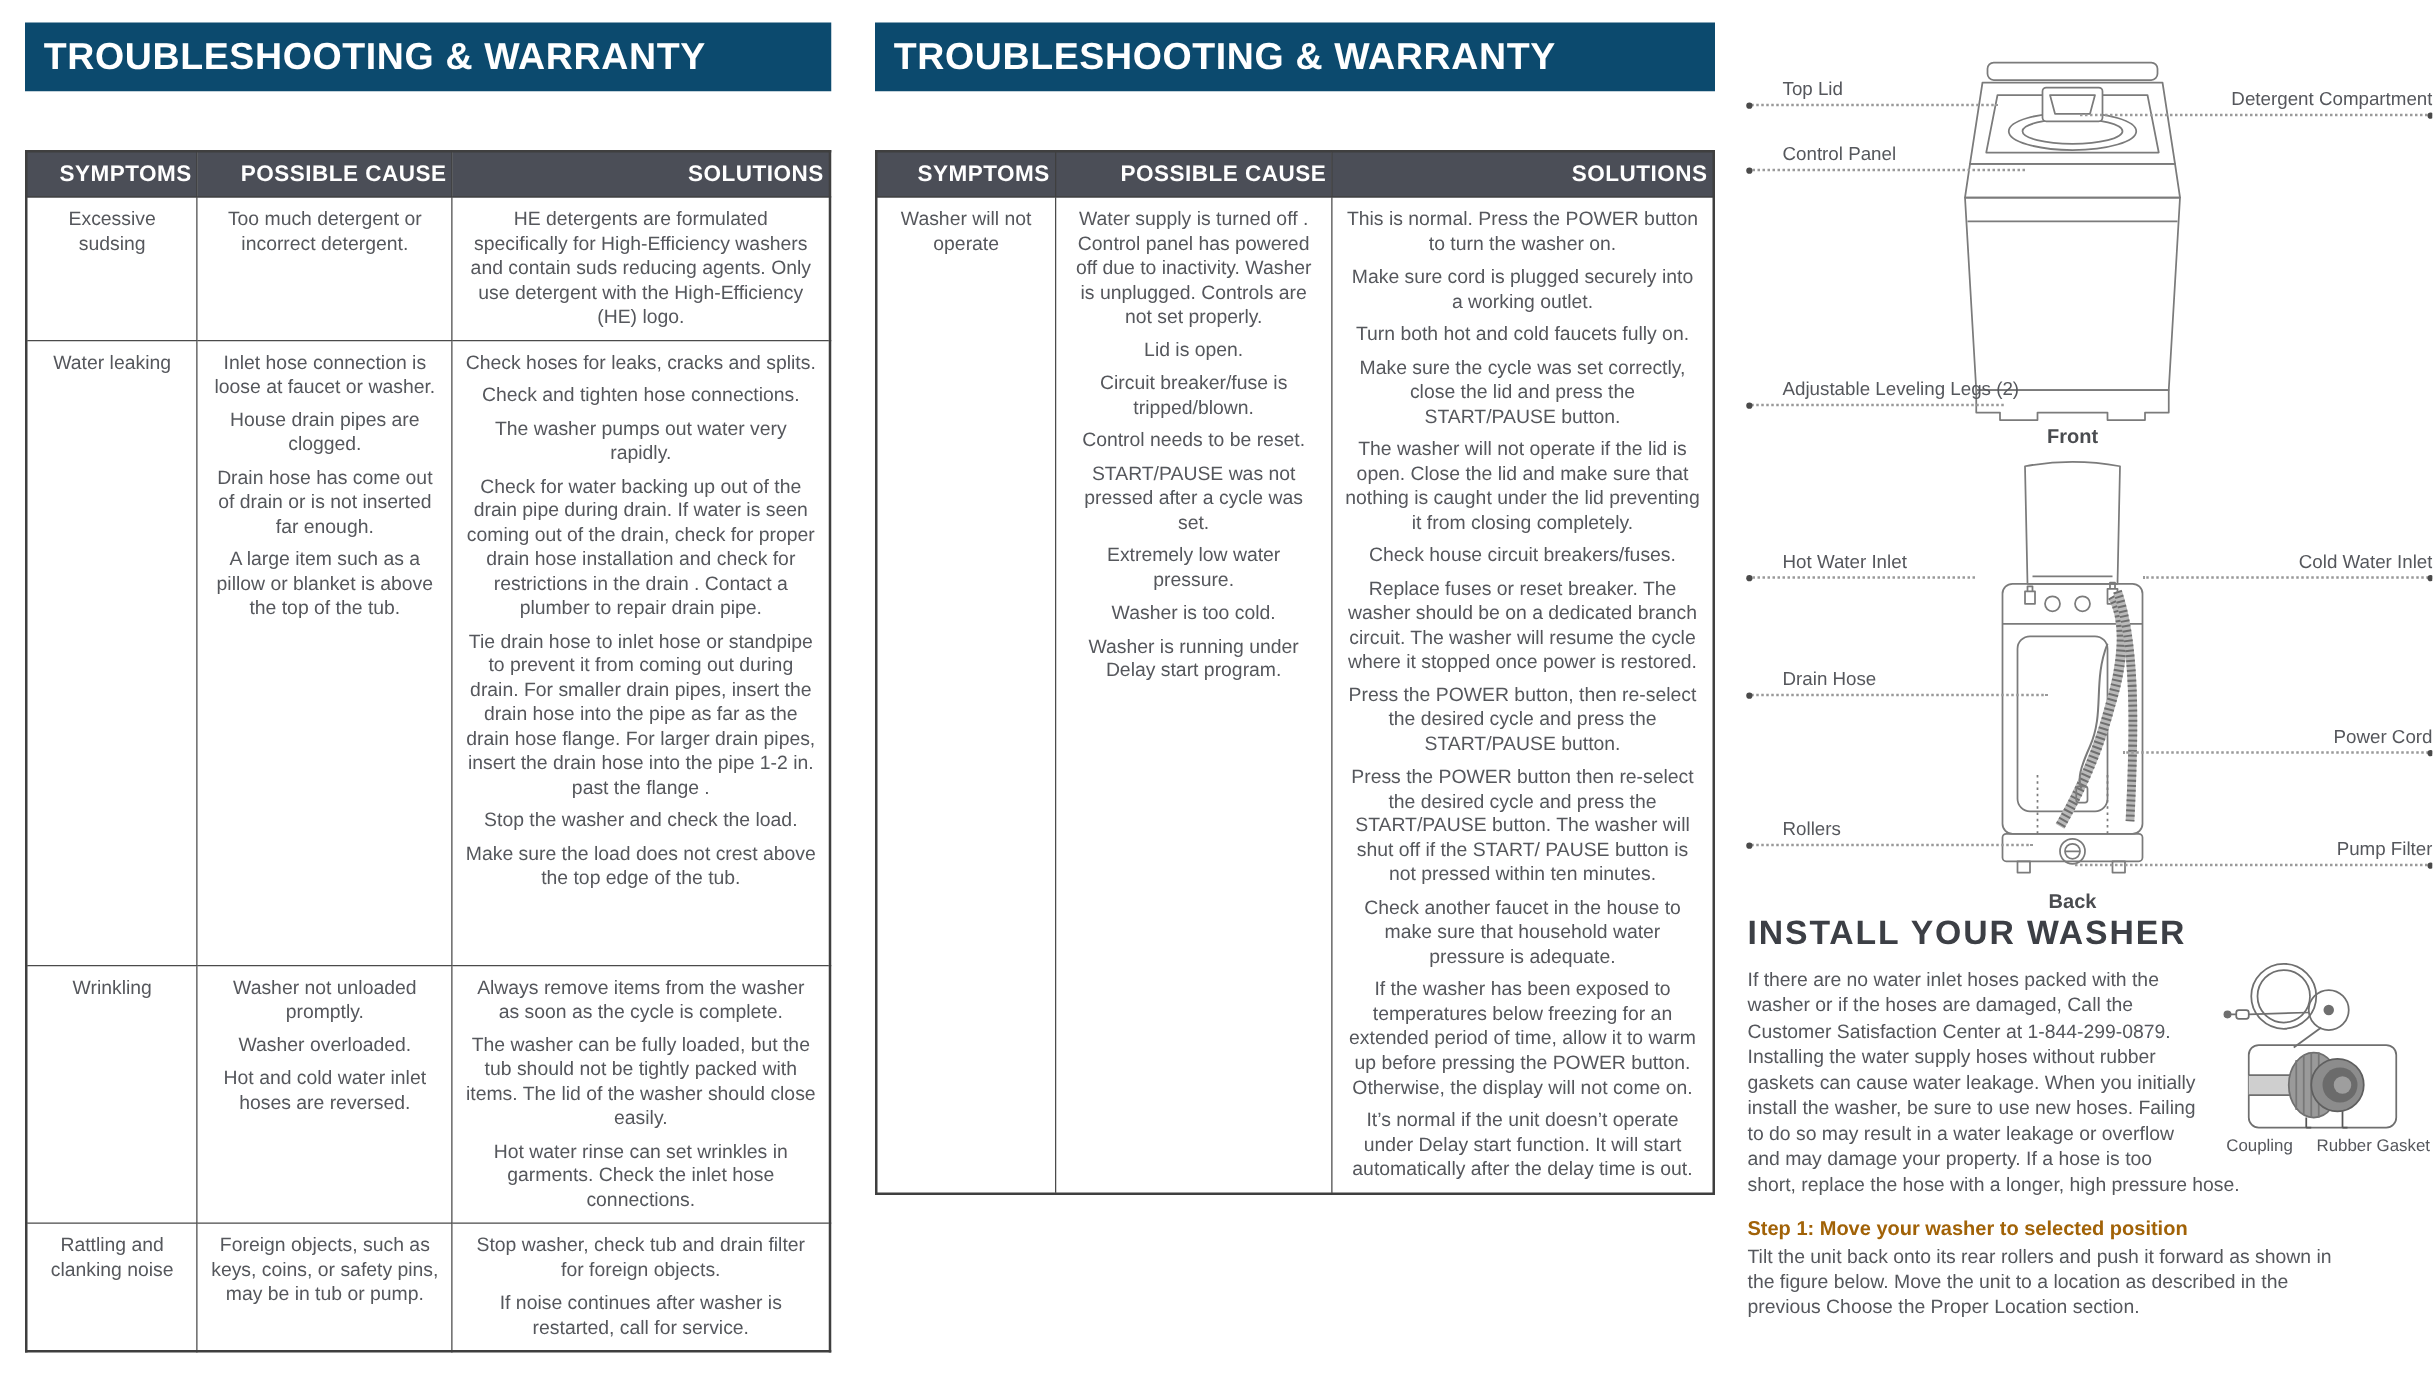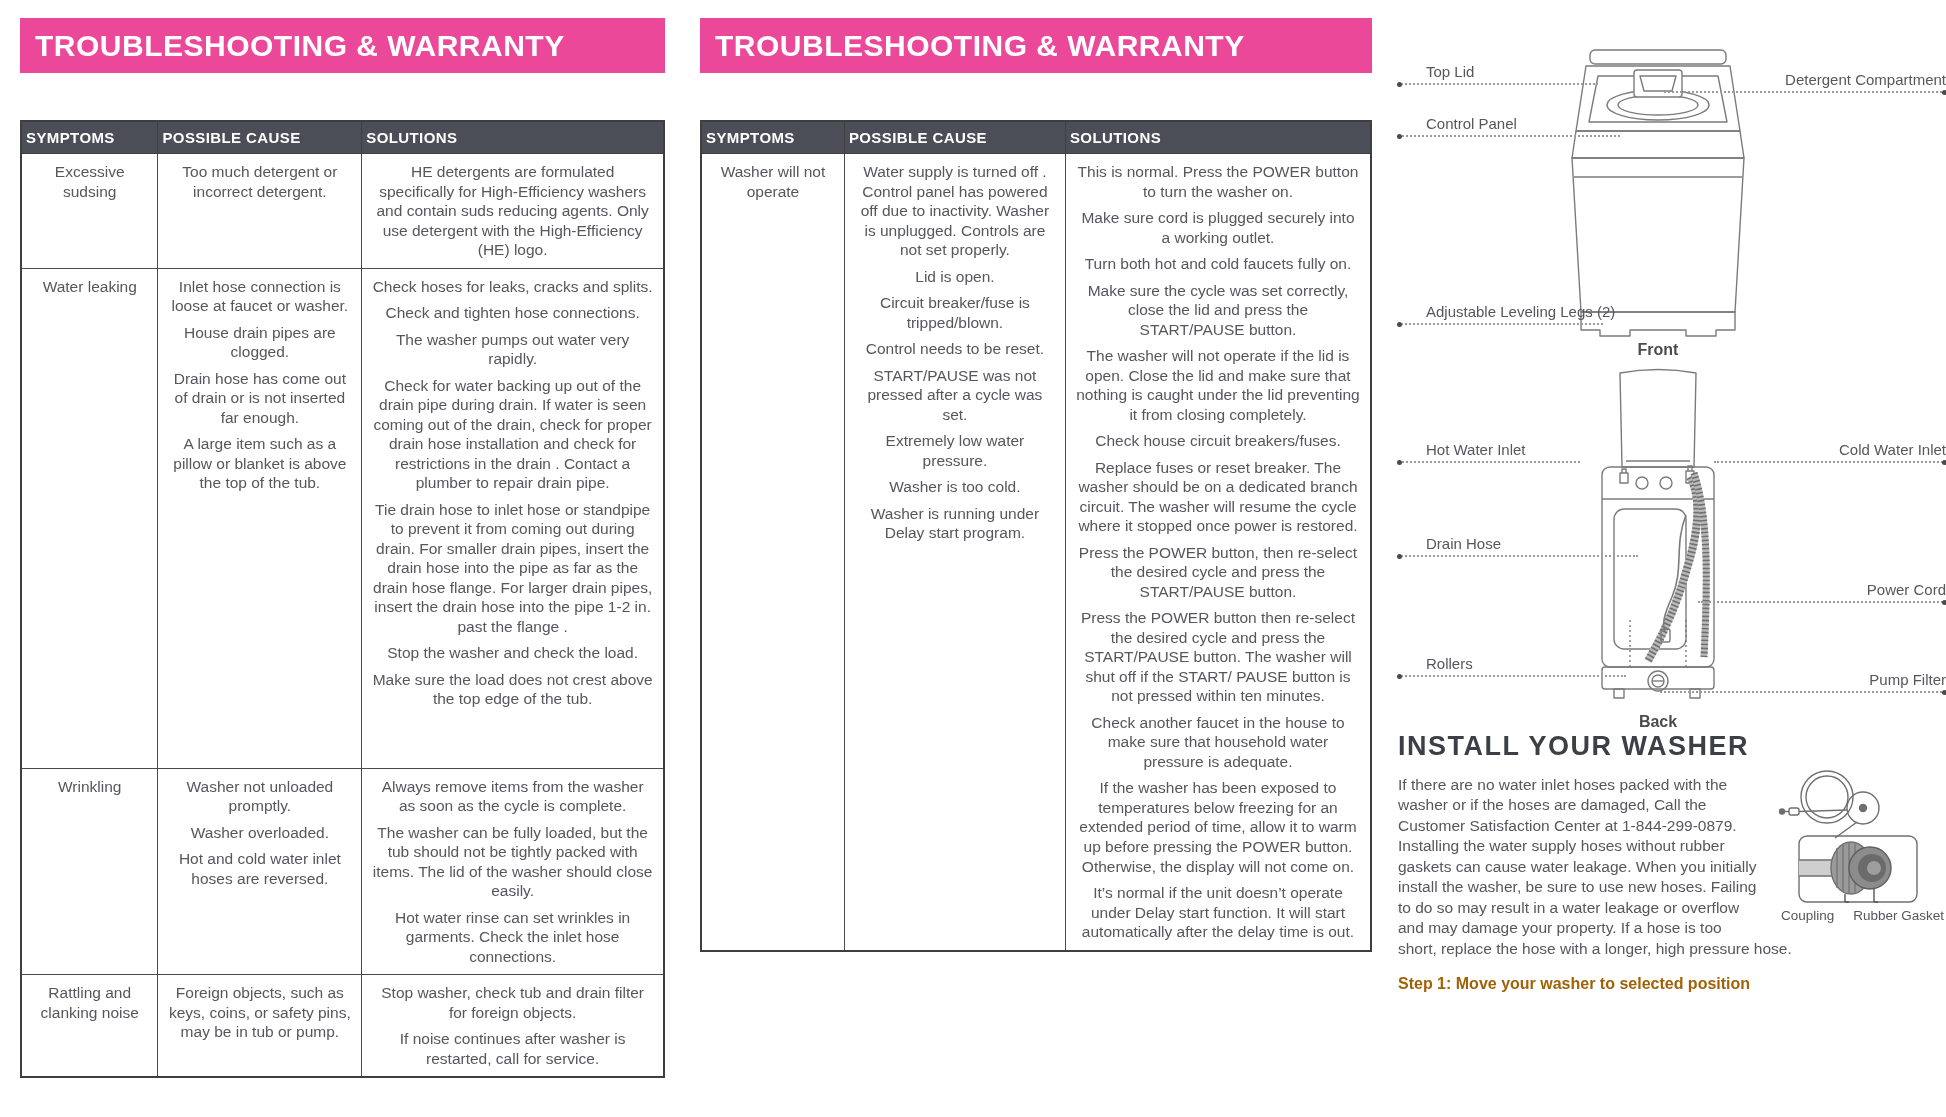--- a/index.html
+++ b/index.html
@@ -3,32 +3,32 @@
 <meta charset="utf-8">
 <style>
   * { box-sizing: border-box; margin: 0; padding: 0; }
   html,body { background:#ffffff; }
   .page {
     position: relative; width: 1946px; height: 1117px; overflow: hidden;
     background: #fff; font-family: "Liberation Sans", sans-serif; color: #55575c;
   }
   
   .banner {
-    background:#ec4899; color:#fff; height:55px; display:flex; align-items:center;
+    background:#0c4a6e; color:#fff; height:55px; display:flex; align-items:center;
     padding:0 15px; font-weight:bold; font-size:30px; letter-spacing:.5px;
   }
   
   .col-left { position:absolute; left:20px;  top:18px; width:645px; }
   .col-mid  { position:absolute; left:700px; top:18px; width:672px; }
   .col-right{ position:absolute; left:1398px; top:19px; width:548px; height:1104px; }
   
   .ts-table { width:100%; border-collapse:collapse; margin-top:47px; border:2px solid #3f3f3f; table-layout:fixed; }
   .ts-table th {
-    background:#4b4e57; color:#fff; font-size:15px; font-weight:bold; letter-spacing:.4px;
-    padding:7px 4px; border:1px solid #3f3f3f; text-align:left;
+    background:#4b4e57; color:#fff; font-size:18px; font-weight:bold; letter-spacing:.4px;
+    padding:7px 4px; border:1px solid #3f3f3f; text-align:right;
   }
   .ts-table td {
     border:1px solid #4a4a4a; vertical-align:top; padding:8px 10px;
     font-size:15.5px; line-height:1.26; color:#55575c;
   }
   .ts-table td p, .ts-table td .cell-p { margin:0 0 7px 0;text-align:center; }
   .ts-table td p:last-child { margin-bottom:0; }
   
   .diagram { position:absolute; left:0; width:548px; }
   .front-diagram { top:0; height:340px; }
@@ -308,16 +308,17 @@
         </svg>
         <div class="coupling-labels">
           <span>Coupling</span>
           <span>Rubber Gasket</span>
         </div>
       </figure>
 
       <p class="install-p">If there are no water inlet hoses packed with the washer or if the hoses are damaged, Call the Customer Satisfaction Center at 1-844-299-0879.  Installing the water supply hoses without rubber gaskets can cause water leakage. When you initially install the washer, be sure to use new hoses. Failing to do so may result in a water leakage or overflow and may damage your property. If a hose is too short, replace the hose with a longer, high pressure hose.</p>
 
       <h3>Step 1: Move your washer to selected position</h3>
+      <p class="step-p">Tilt the unit back onto its rear rollers and push it forward as shown in the figure below. Move the unit to a location as described in the previous Choose the Proper Location section.</p>
 
     </div>
   </aside>
 </div>
 
 </body></html>

